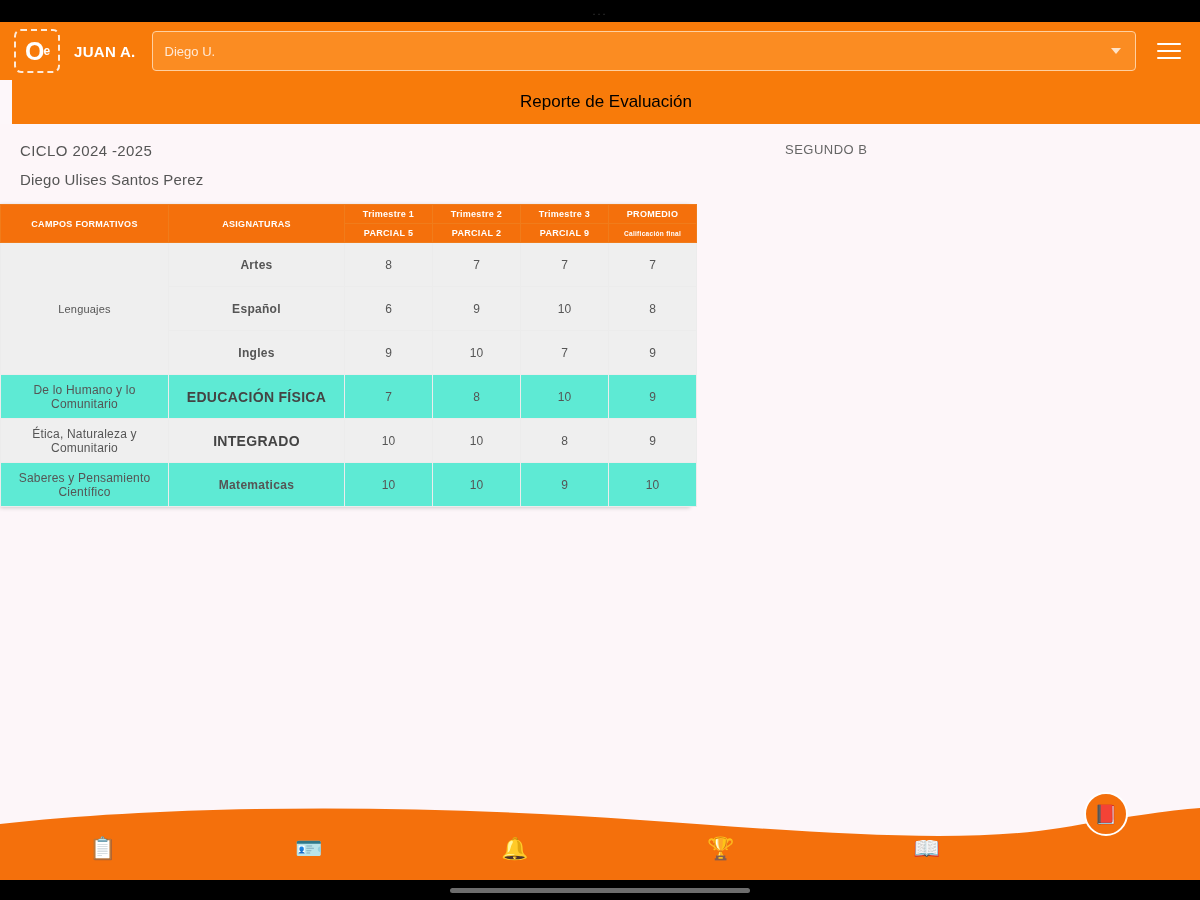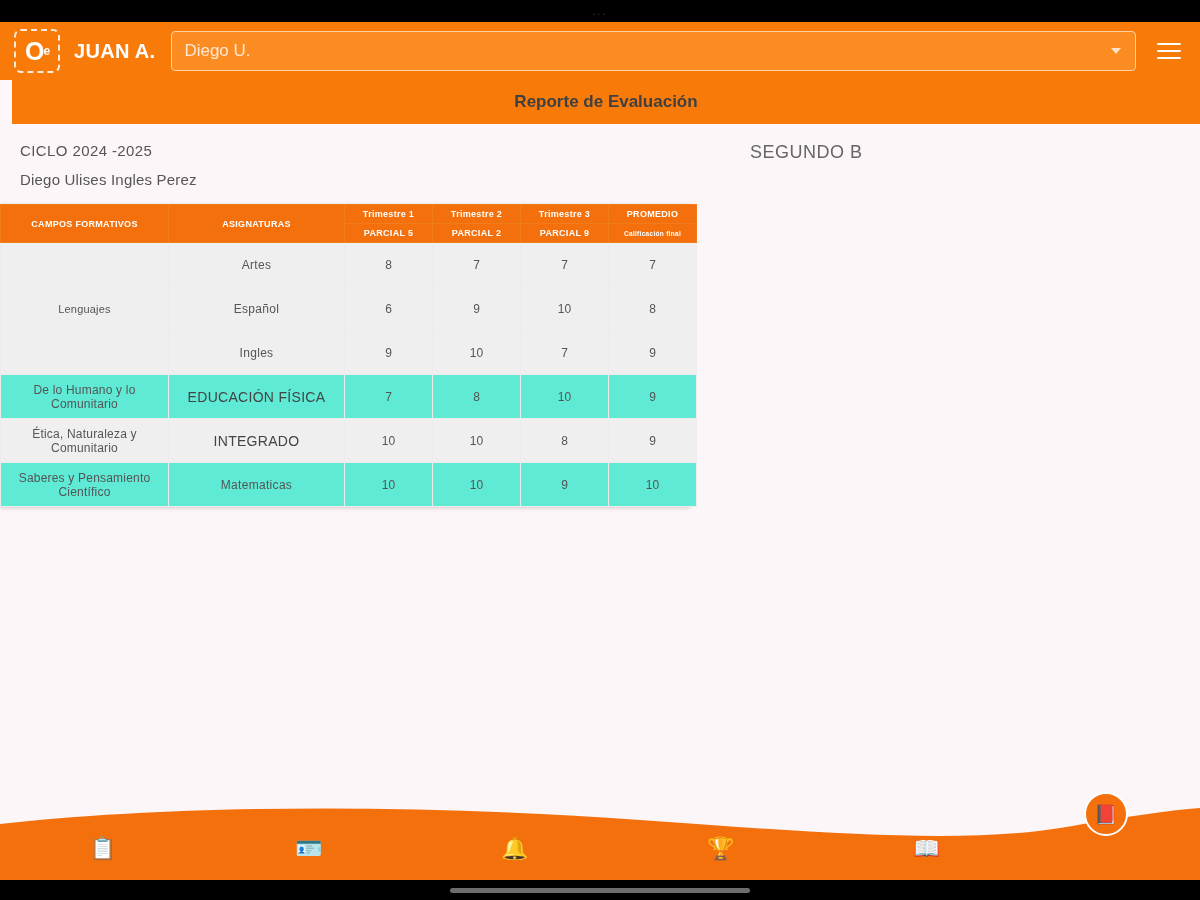--- a/index.html
+++ b/index.html
@@ -57,40 +57,40 @@
     justify-content: center;
     color: #fff;
     font-size: 25px;
     font-weight: bold;
     letter-spacing: -1px;
     flex: 0 0 auto;
   }
   .logo sup { font-size: 12px; vertical-align: super; }
   .teacher-name {
     color: #fff;
-    font-size: 20px;
+    font-size: 15px;
     font-weight: bold;
     letter-spacing: .3px;
     flex: 0 0 auto;
     padding: 0 6px 0 4px;
   }
   .student-select {
     flex: 1 1 auto;
     height: 40px;
     background: #fb8c22;
     border: 1px solid #ffd0a0;
     border-radius: 4px;
     display: flex;
     align-items: center;
     padding: 0 12px;
     position: relative;
   }
   .student-select .value {
     color: #ffe9d6;
-    font-size: 17px;
+    font-size: 13px;
   }
   .student-select .caret {
     position: absolute;
     right: 14px;
     top: 50%;
     transform: translateY(-50%);
     width: 0; height: 0;
     border-left: 5px solid transparent;
     border-right: 5px solid transparent;
     border-top: 6px solid #ffe3c8;
@@ -110,23 +110,23 @@
     width: 24px; height: 2px;
     background: #fff;
     border-radius: 2px;
   }
   .title-bar {
     background: #f87b0a;
     flex: 0 0 44px;
     display: flex;
     align-items: center;
     justify-content: center;
-    color: #404040;
+    color: #000000;
     font-size: 17px;
-    font-weight: bold;
+    font-weight: normal;
     margin-left: 12px;
   }
   
   .content {
     flex: 1 1 auto;
     background: #fdf6f9;
     position: relative;
     overflow: hidden;
   }
   .meta-row {
@@ -141,23 +141,23 @@
     letter-spacing: .4px;
     margin-bottom: 12px;
   }
   .student-full {
     font-size: 15px;
     color: #555;
     letter-spacing: .2px;
   }
   .group {
     position: absolute;
-    left: 750px;
+    left: 785px;
     top: 18px;
-    font-size: 18px;
+    font-size: 13px;
     color: #666;
     letter-spacing: .5px;
   }
   
   .table-wrap {
     margin-top: 16px;
     width: 690px;
     background: #fff;
     box-shadow: 0 1px 4px rgba(0,0,0,.18);
   }
@@ -194,20 +194,21 @@
     font-size: 9px;
     color: #666;
     letter-spacing: .2px;
     padding: 0 3px;
   }
   td.campo.big { font-size: 11px; }
   td.asig {
     font-size: 13px;
     color: #555;
     letter-spacing: .3px;
+    font-weight: bold;
   }
   td.asig.caps { font-size: 14px; color: #444; }
   tr.shade td { background: #efefef; }
   tr.plain td { background: #5eead4; }
   
   .bottom-area {
     position: absolute;
     left: 0; right: 0; bottom: 0;
     height: 82px;
   }
@@ -291,21 +292,21 @@
       </div>
     </div>
 
     <div class="title-bar">Reporte de Evaluación</div>
 
     <div class="content">
 
       <div class="meta-row">
         <div class="meta-left">
           <div class="cycle">CICLO 2024 -2025</div>
-          <div class="student-full">Diego Ulises Ingles Perez</div>
+          <div class="student-full">Diego Ulises Santos Perez</div>
         </div>
         <div class="group">SEGUNDO B</div>
       </div>
 
       <div class="table-wrap">
         <table class="report">
           <thead>
             <tr>
               <th class="col-campos" rowspan="2">CAMPOS FORMATIVOS</th>
               <th class="col-asig" rowspan="2">ASIGNATURAS</th>

